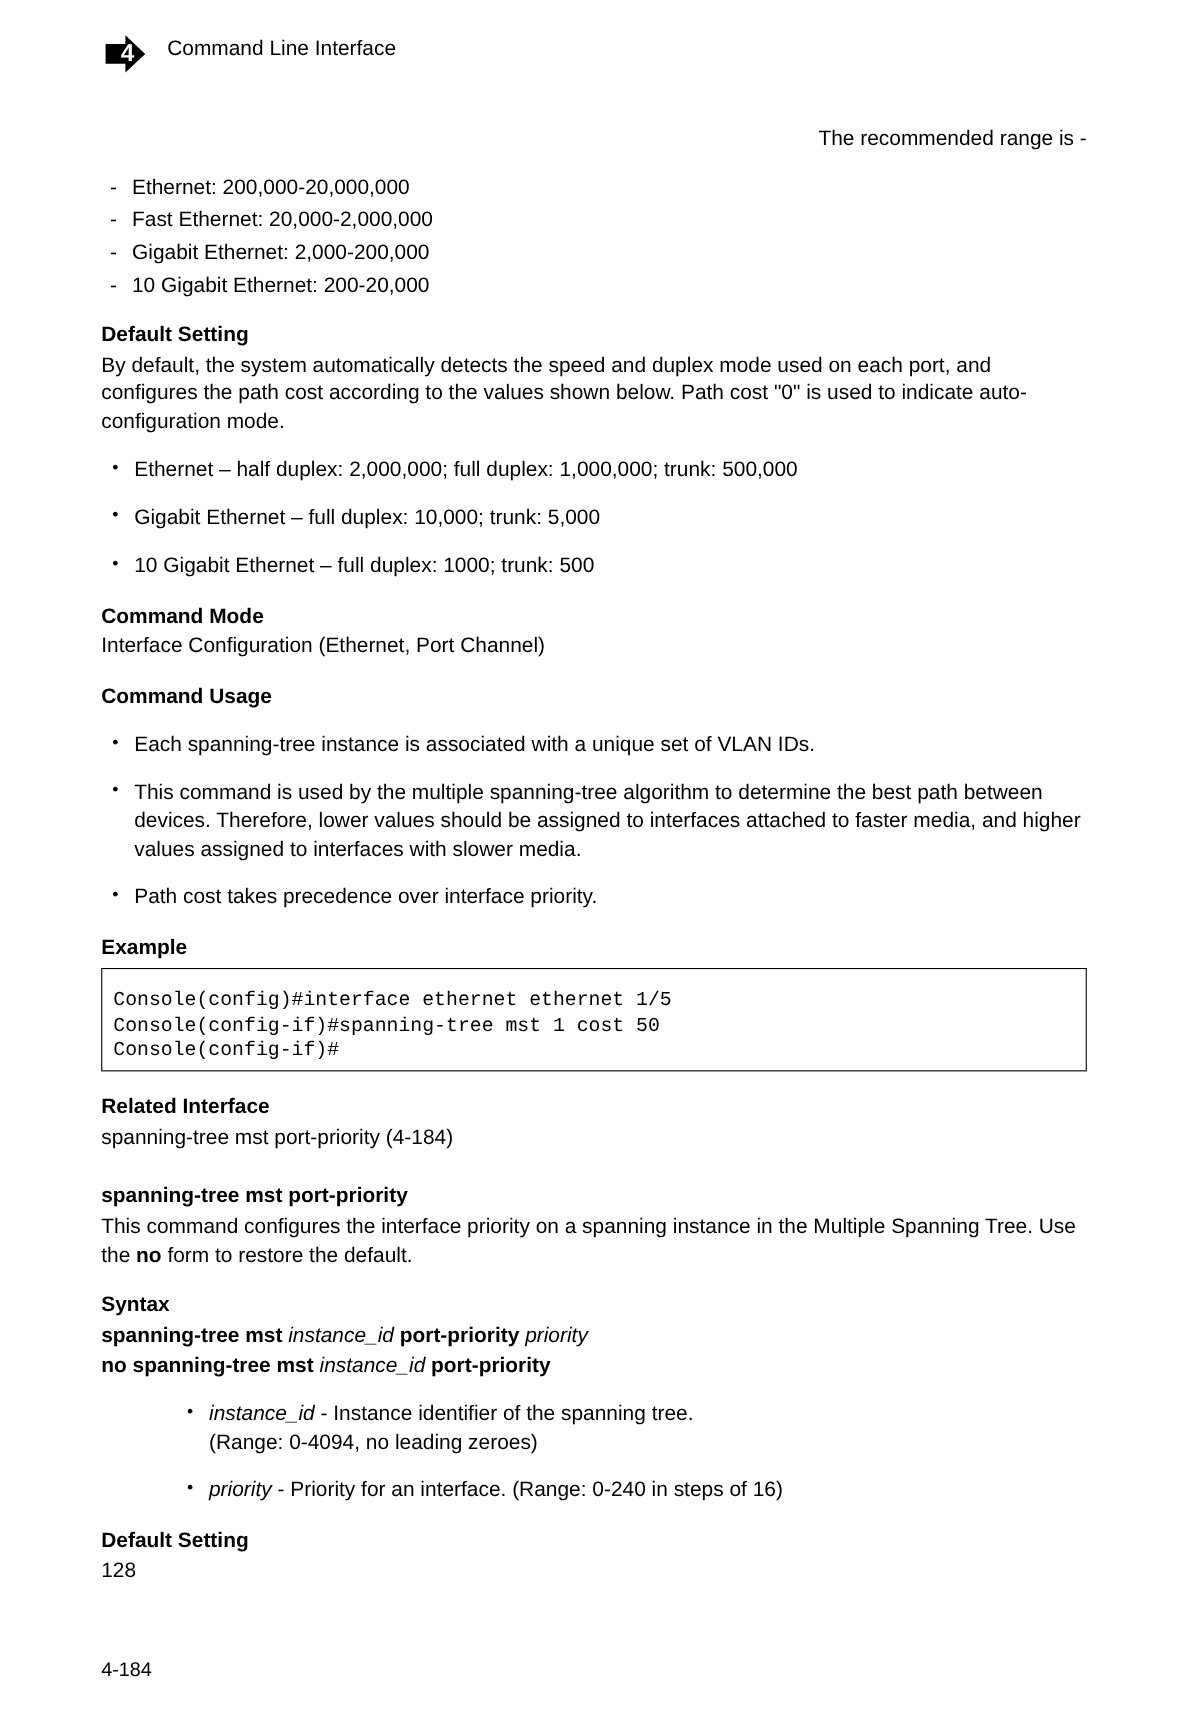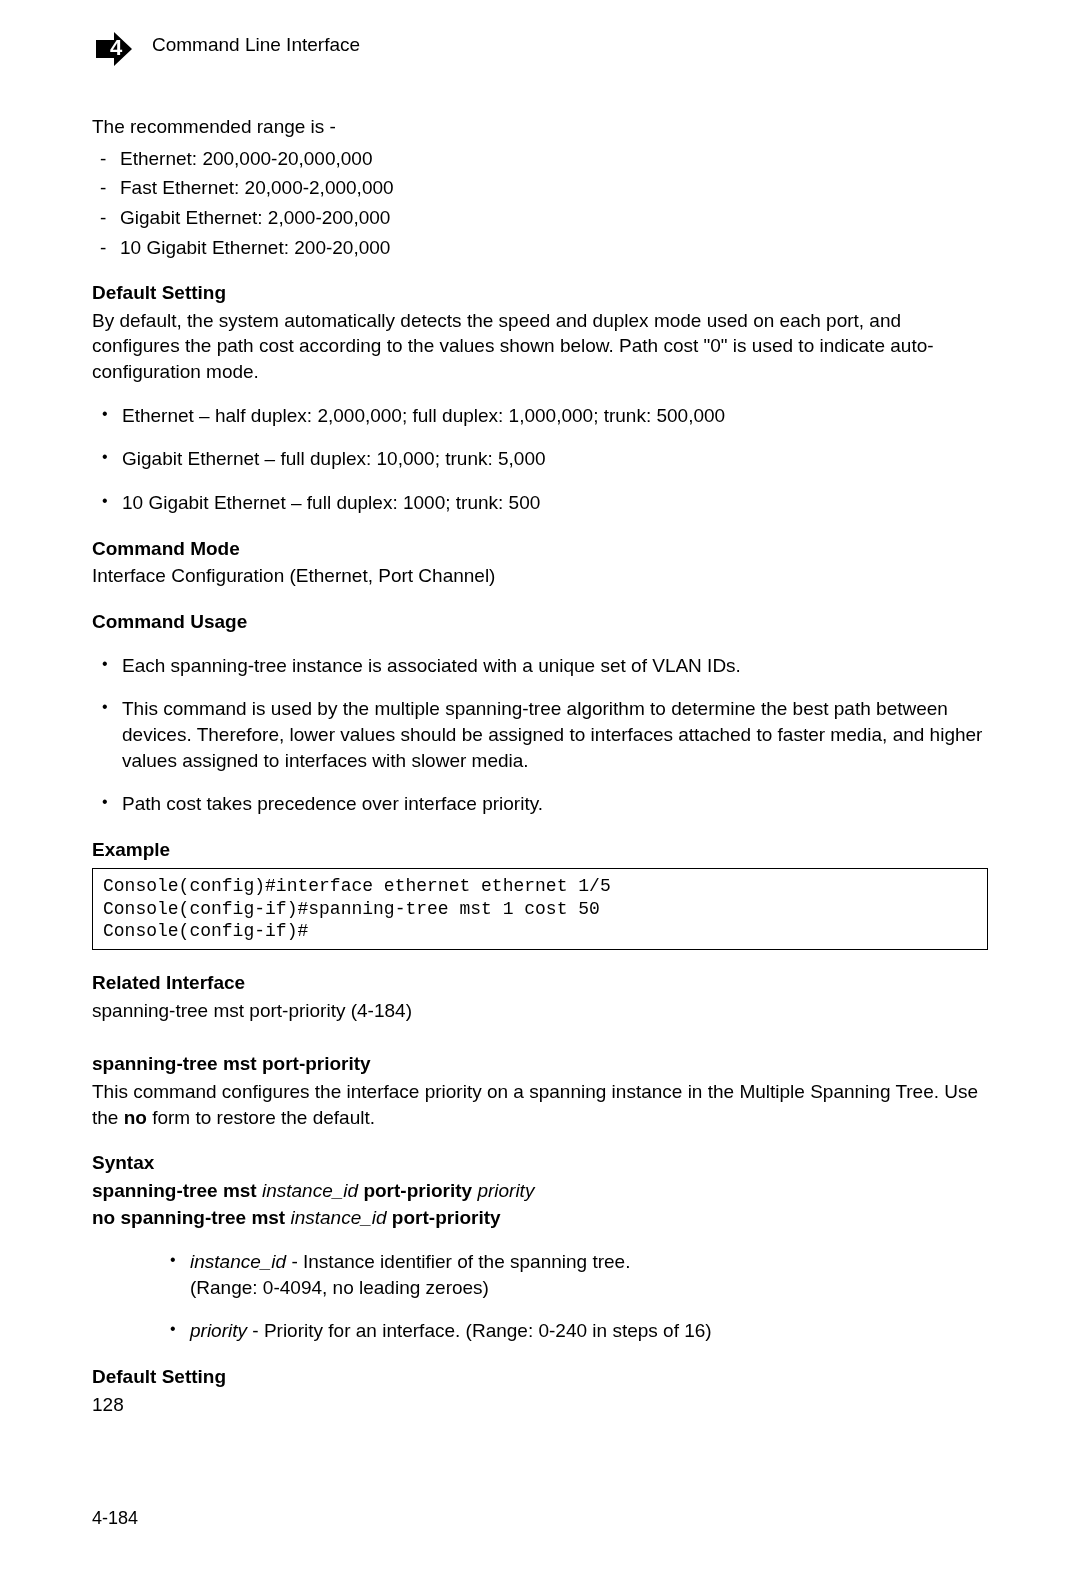--- a/index.html
+++ b/index.html
@@ -30,21 +30,21 @@
     height: 42px;
     display: block;
   }
   .chapter-title {
     font-size: 19px;
     font-weight: 400;
     padding-top: 4px;
   }
   .indent1 { margin-left: 70px; }
   .indent2 { margin-left: 38px; }
-  .para { margin: 0 0 6px 0; }
+  .para { margin: 0 0 18px 0; text-align: right; }
   .heading {
     font-weight: 700;
     font-size: 19px;
     margin: 20px 0 2px 0;
   }
   .body-text { margin: 2px 0 0 0; }
   .dash-list {
     list-style: none;
     padding: 0;
     margin: 2px 0 20px 0;
@@ -74,21 +74,21 @@
     content: "•";
     position: absolute;
     left: 10px;
     top: 0;
     font-size: 16px;
   }
   .codebox {
     border: 1px solid #000;
     font-family: "Courier New", monospace;
     font-size: 18px;
-    padding: 6px 10px 6px 10px;
+    padding: 18px 10px 6px 10px;
     white-space: pre;
     line-height: 1.25;
     margin: 6px 0 14px 0;
   }
   .italic { font-style: italic; }
   .bold { font-weight: 700; }
   .page-footer {
     position: absolute;
     bottom: 40px;
     left: 92px;

